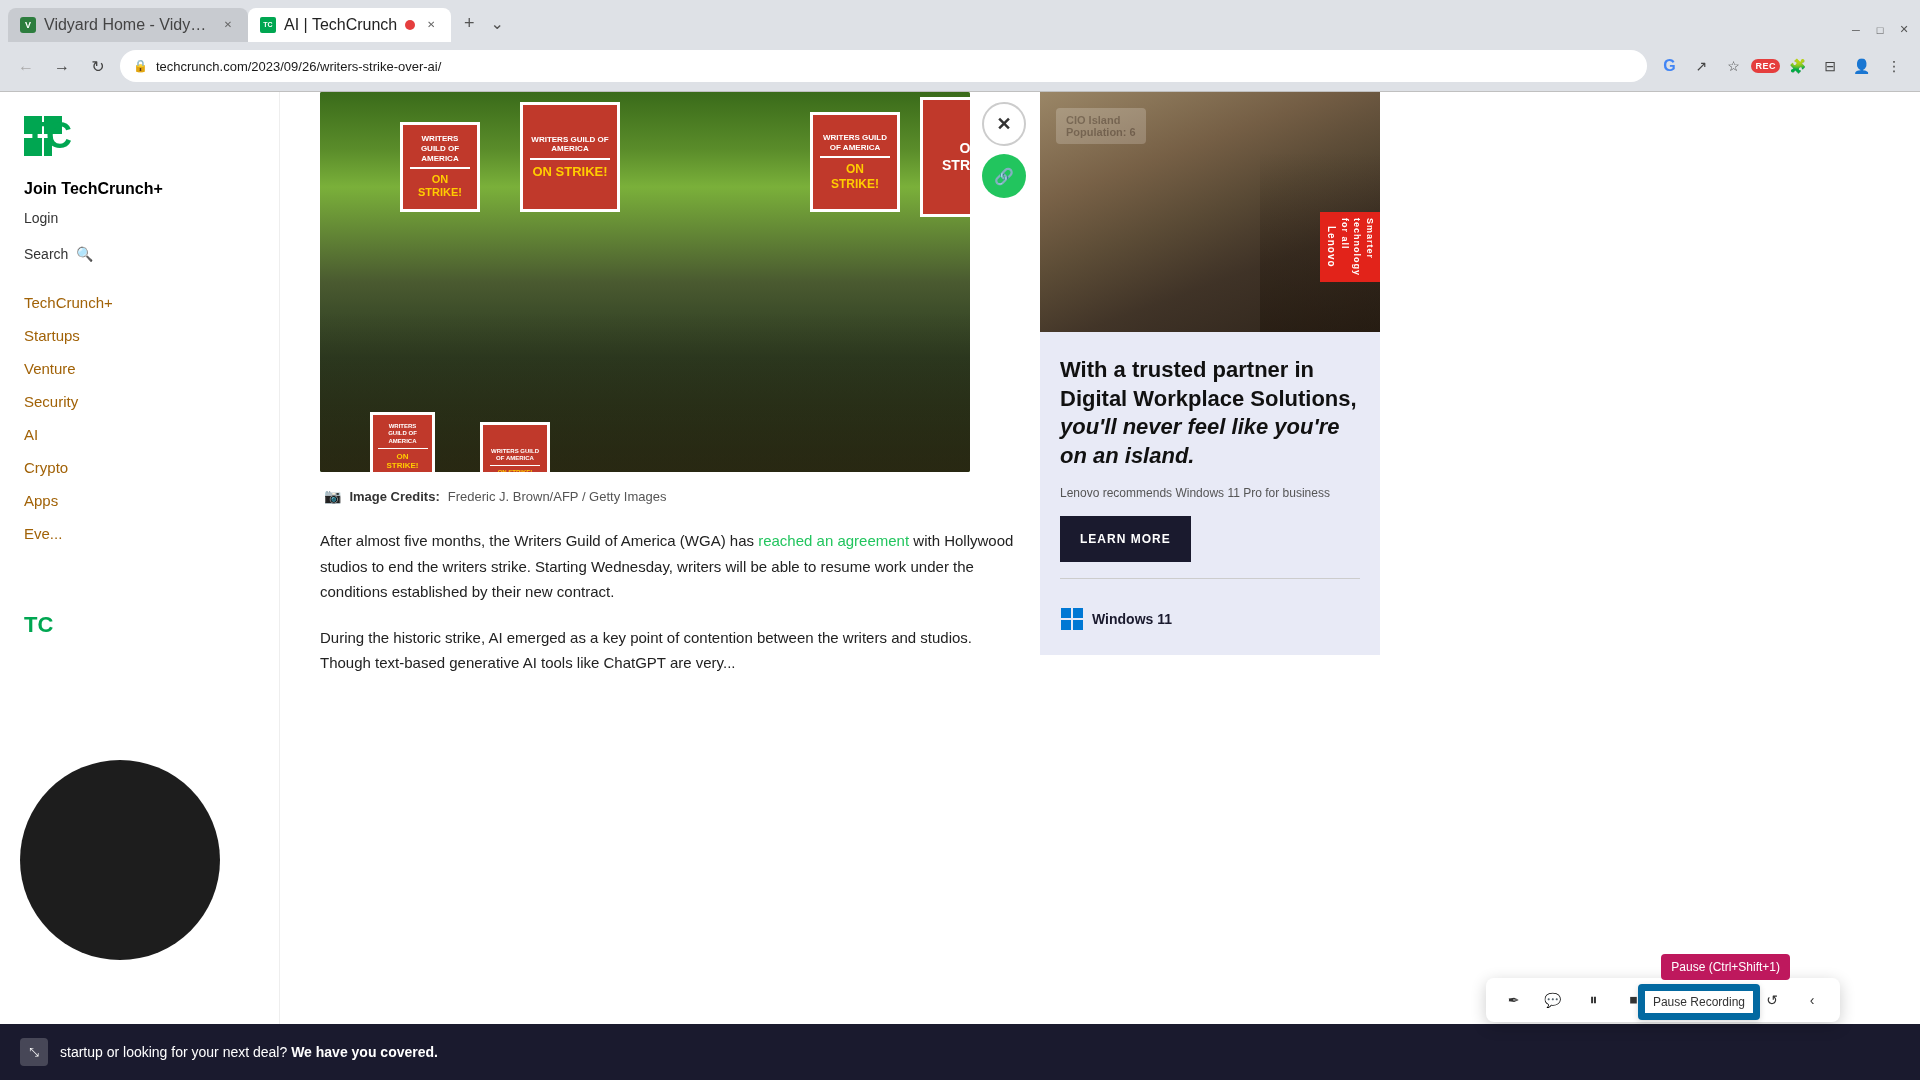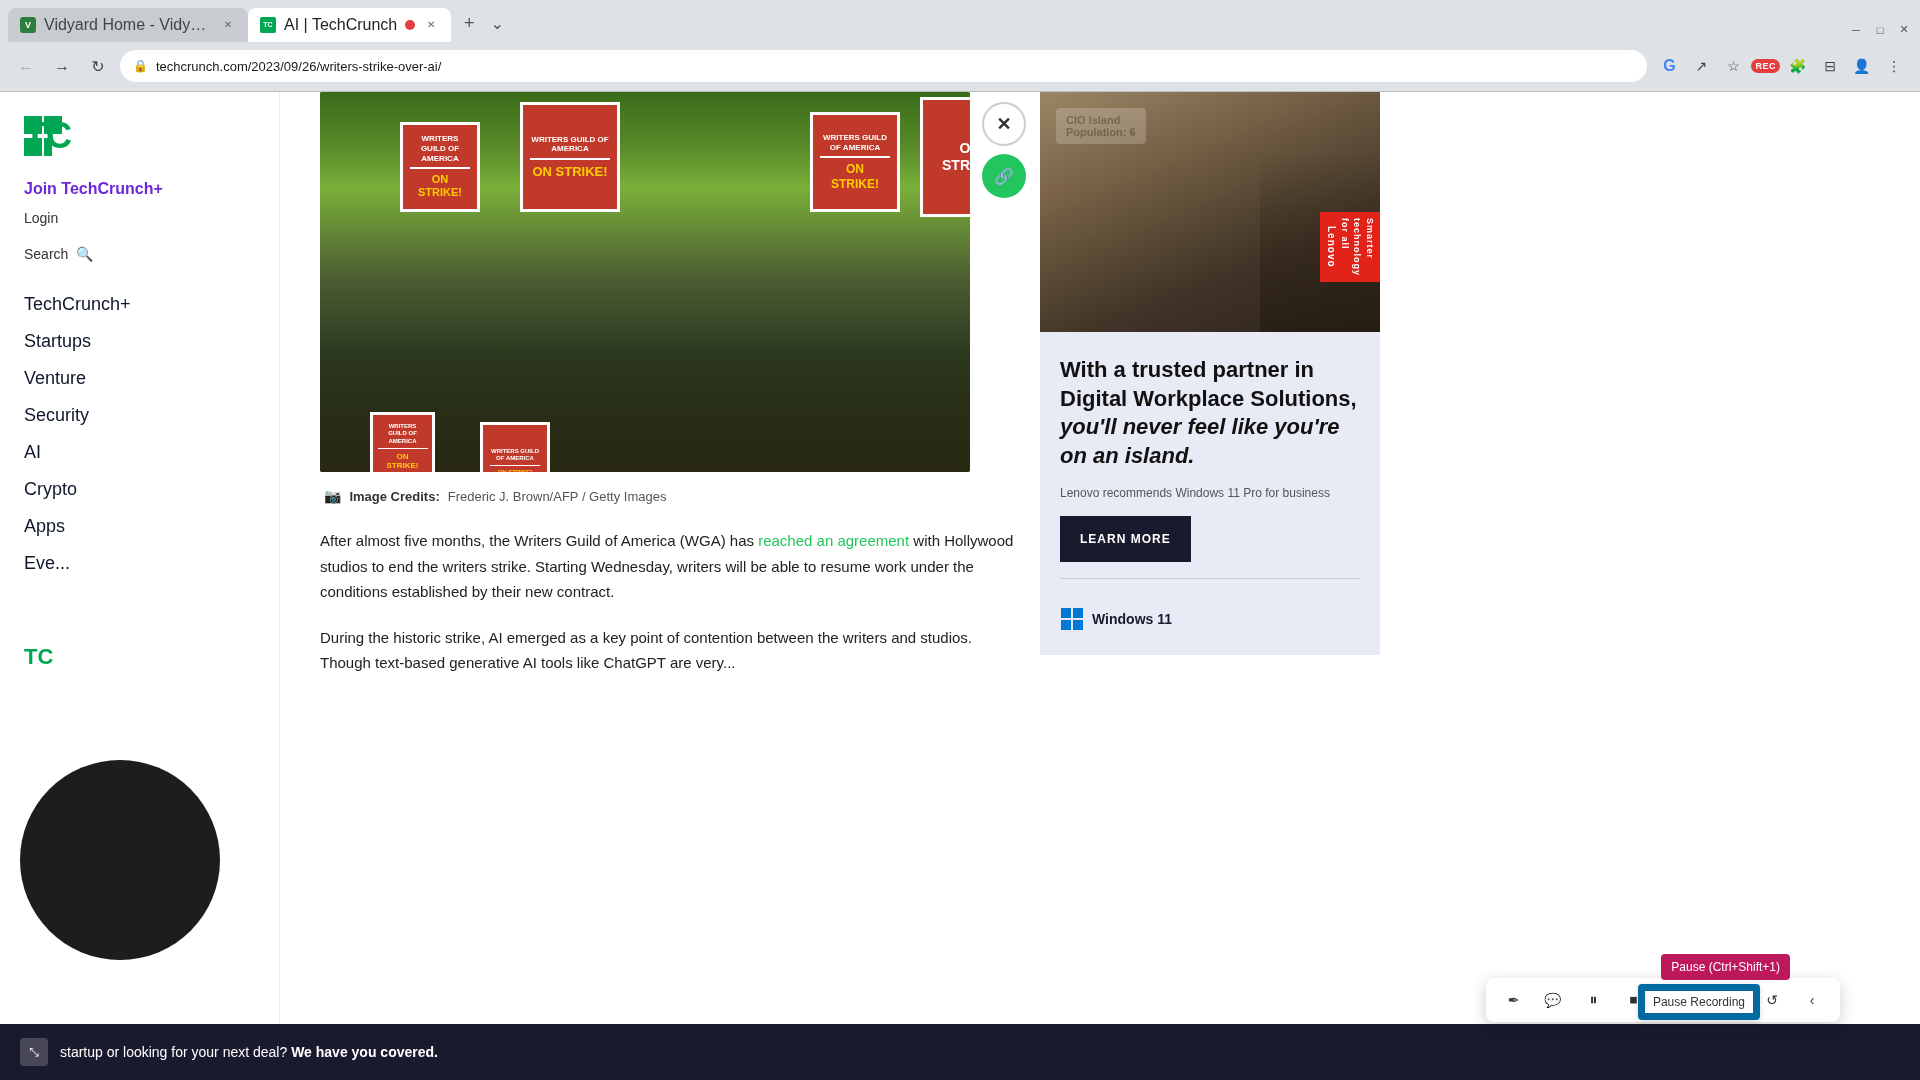--- a/index.html
+++ b/index.html
@@ -192,21 +192,21 @@
       overflow-y: auto;
       border-right: 1px solid #eee;
     }
     .tc-logo {
       display: flex;
       align-items: center;
       margin-bottom: 20px;
     }
     .tc-logo-svg { width: 80px; height: 48px; }
     .join-btn {
-      color: #6d28d9;
+      color: #000000;
       font-size: 16px;
       font-weight: 700;
       cursor: pointer;
       margin-bottom: 12px;
       display: block;
     }
     .login-btn {
       color: #333;
       font-size: 14px;
       cursor: pointer;
@@ -217,22 +217,22 @@
       display: flex;
       align-items: center;
       gap: 8px;
       margin-bottom: 24px;
       font-size: 14px;
       color: #333;
       cursor: pointer;
     }
     .sidebar-nav { list-style: none; }
     .sidebar-nav li {
-      font-size: 18px;
-      color: #0f172a;
+      font-size: 15px;
+      color: #a16207;
       padding: 8px 0;
       cursor: pointer;
     }
 
     
     .main-content {
       flex: 1;
       display: flex;
       overflow: hidden;
     }

